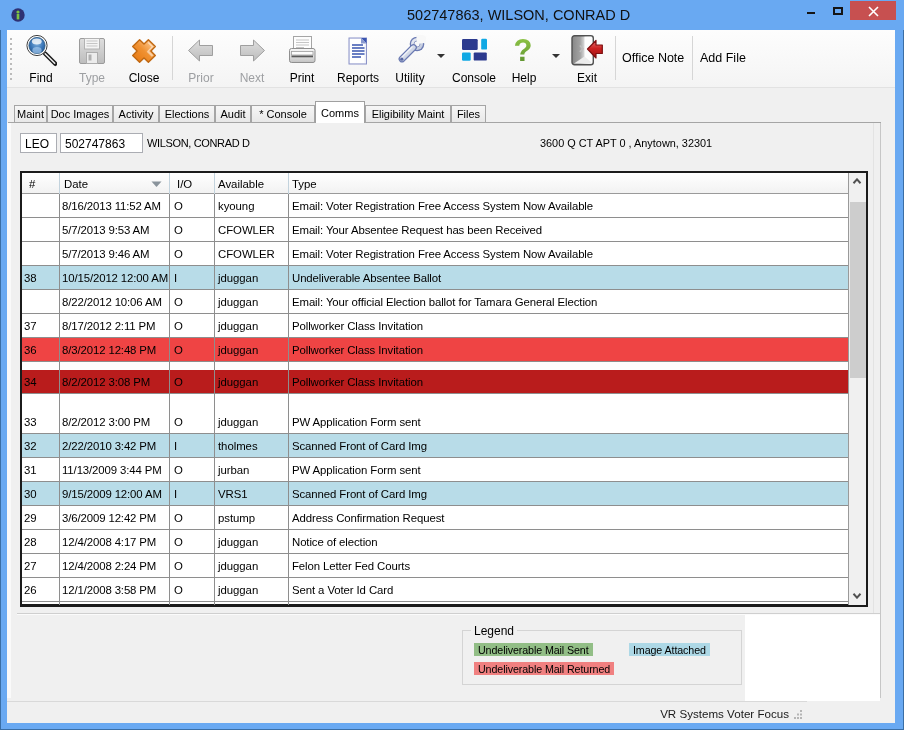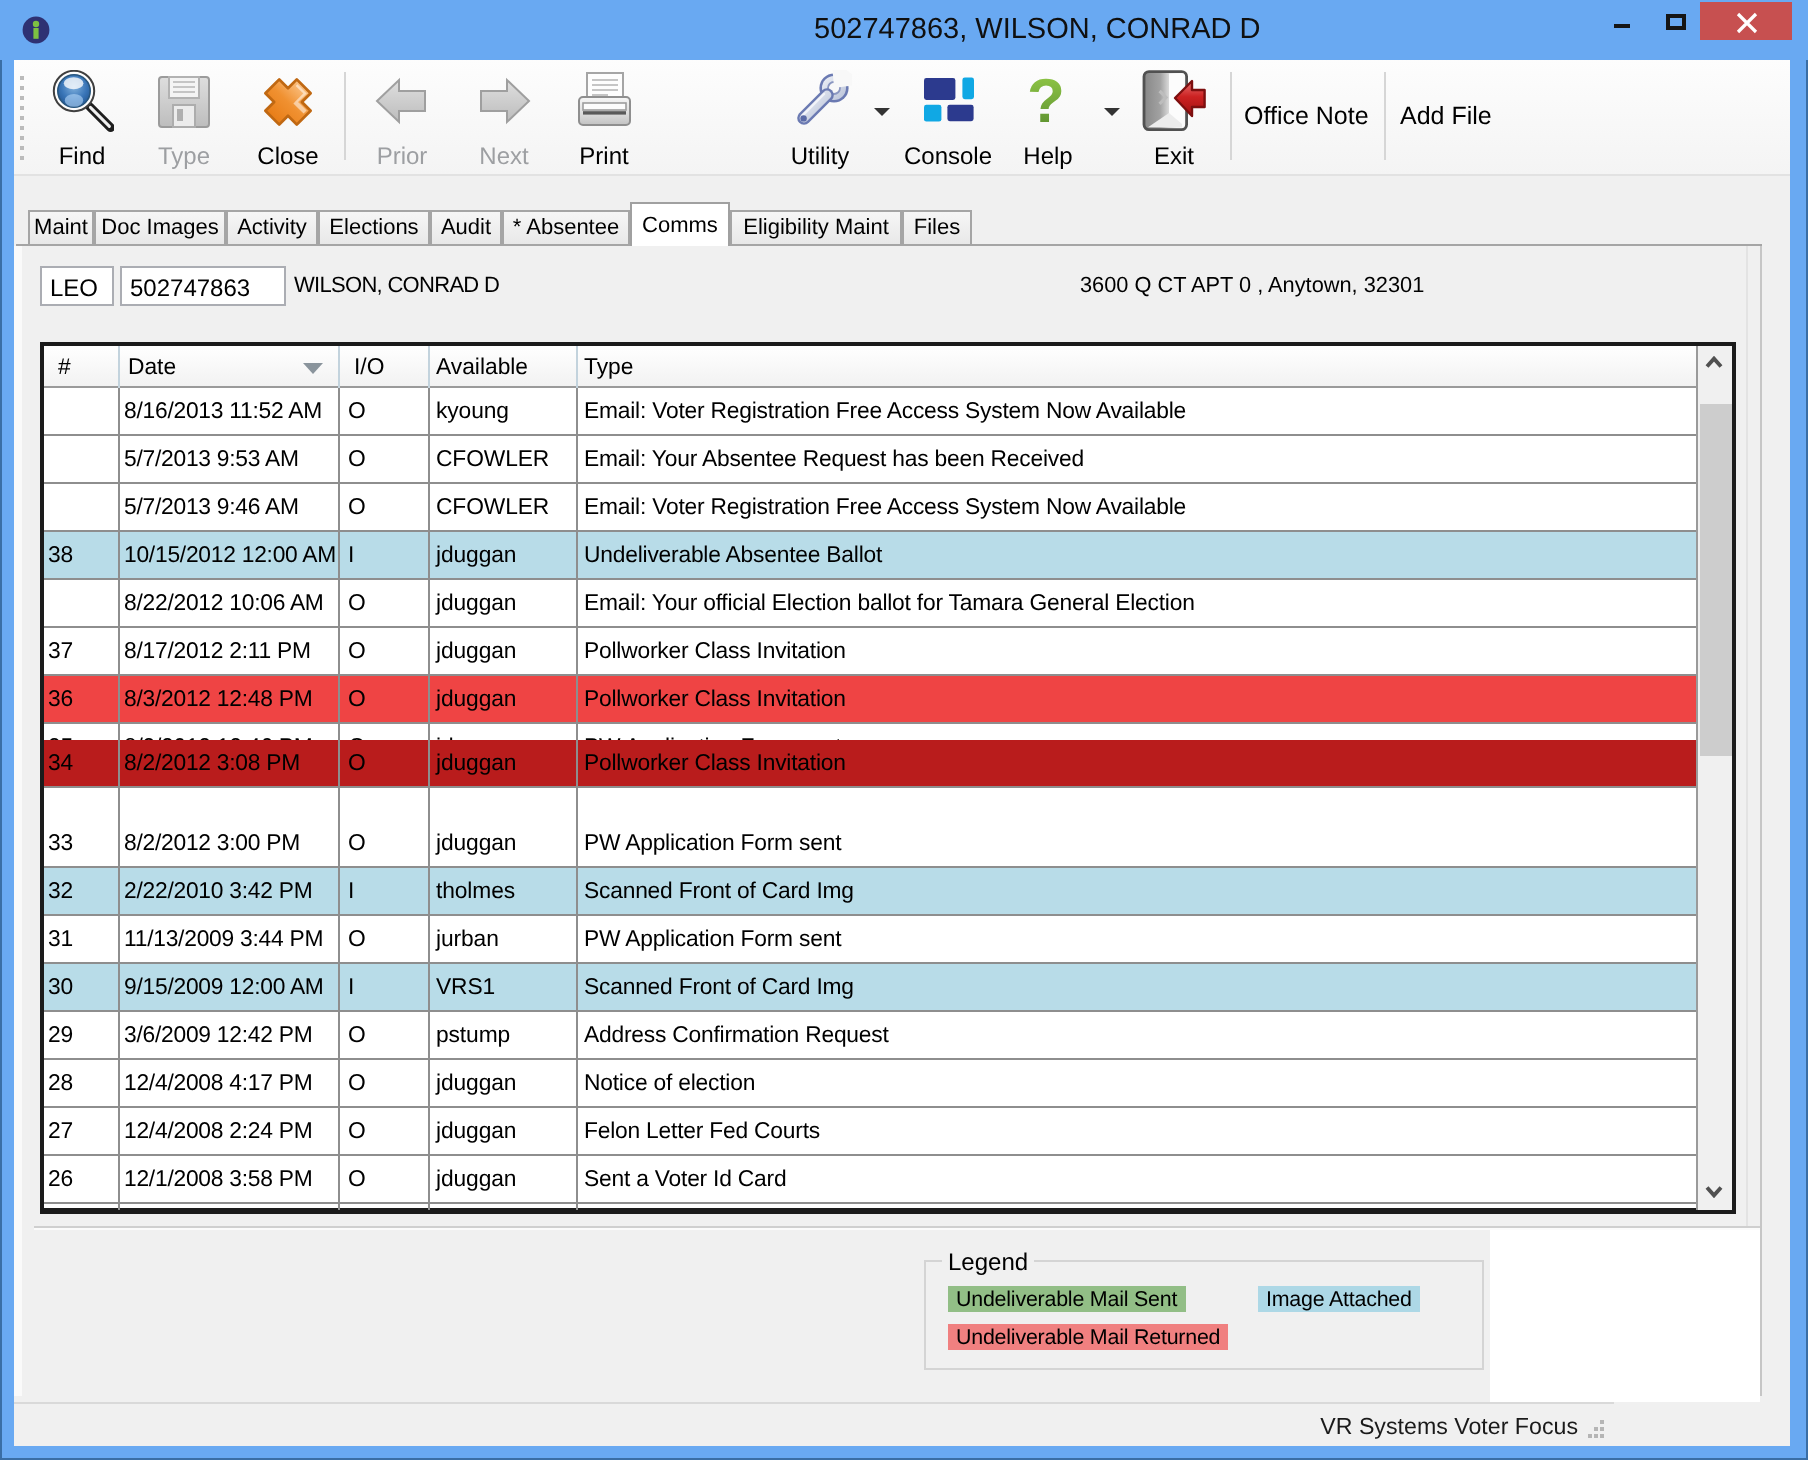--- a/index.html
+++ b/index.html
@@ -135,20 +135,27 @@
                   <stop offset="0.6" stop-color="#dcdcdc"></stop>
                   <stop offset="1" stop-color="#c2c2c2"></stop>
                 </linearGradient>
               </defs>
 <rect x="7.5" y="1.5" width="18" height="16" fill="#fdfdfd" stroke="#a5a5a5"></rect>
 <path d="M10 5 h13 M10 7.5 h13 M10 10 h13 M10 12.5 h8" stroke="#c5c5c5" stroke-width="1"></path>
 <rect x="3.5" y="13.5" width="25.5" height="14" rx="2" fill="url(#pg)" stroke="#8f8f8f"></rect>
 <rect x="5.5" y="16.5" width="21.5" height="3.5" fill="#fcfcfc" stroke="#9d9d9d" stroke-width="0.8"></rect>
 <rect x="5.5" y="20.6" width="21.5" height="1.7" fill="#5a5a5a"></rect>
             </svg></span><span class="tlab">Print</span></div>
+      <div class="a tbtn" style="left:325px;"><span style="display:inline-block;margin-top:1px;"><svg width="32" height="32" viewBox="0 0 32 32">
+              <rect x="7" y="3" width="17.5" height="26" fill="#eef0f8" stroke="#8a92c8" stroke-width="1"></rect>
+<rect x="8" y="4" width="14.5" height="24" fill="#ffffff" stroke="none"></rect>
+<polygon points="19,3 24.5,8.5 24.5,3" fill="#3a55b0"></polygon>
+<polygon points="19,3 24.5,8.5 19,8.5" fill="#8a9ad0"></polygon>
+<path d="M10 10 h11 M10 13 h12.5 M10 16 h12.5 M10 19 h12.5 M10 22 h9" stroke="#3a55b0" stroke-width="1.7"></path>
+            </svg></span><span class="tlab">Reports</span></div>
       <div class="a tbtn" style="left:377px;"><span style="display:inline-block;margin-top:1px;"><svg width="32" height="32" viewBox="0 0 32 32">
               <defs>
                 <linearGradient id="wg" x1="0" y1="0" x2="1" y2="1">
                   <stop offset="0" stop-color="#eef1f7"></stop>
                   <stop offset="1" stop-color="#b9c2d8"></stop>
                 </linearGradient>
               </defs>
 <circle cx="23" cy="9" r="7.3" fill="#6b7ab2"></circle>
 <circle cx="23" cy="9" r="6" fill="url(#wg)"></circle>
 <circle cx="23" cy="9" r="3" fill="#f8f8f8" stroke="#8a96c0" stroke-width="0.9"></circle>
@@ -201,21 +208,21 @@
       <div class="a darr" style="left:545px;"></div>
       <span class="a ttext" style="left:615px;">Office Note</span>
       <span class="a ttext" style="left:693px;">Add File</span>
     </div>
 
     <div class="a tab" style="left:7px;width:33px;">Maint</div>
     <div class="a tab" style="left:40px;width:66px;">Doc Images</div>
     <div class="a tab" style="left:106px;width:46px;">Activity</div>
     <div class="a tab" style="left:152px;width:56px;">Elections</div>
     <div class="a tab" style="left:208px;width:36px;">Audit</div>
-    <div class="a tab" style="left:244px;width:64px;">* Absentee</div>
+    <div class="a tab" style="left:244px;width:64px;">* Console</div>
     <div class="a" id="tabactive" style="left:308px;width:50px;">Comms</div>
     <div class="a tab" style="left:358px;width:86px;">Eligibility Maint</div>
     <div class="a tab" style="left:444px;width:35px;">Files</div>
     <div class="a" id="pagetop"></div>
 
     <div class="a ibox" style="left:13px;width:37px;">LEO</div>
     <div class="a ibox" style="left:53px;width:83px;">502747863</div>
     <span class="a" style="left:140px;top:107px;font-size:11px;letter-spacing:-0.35px;">WILSON, CONRAD D</span>
     <span class="a" style="left:533px;top:107px;font-size:10.9px;">3600 Q CT APT 0 , Anytown, 32301</span>
 

